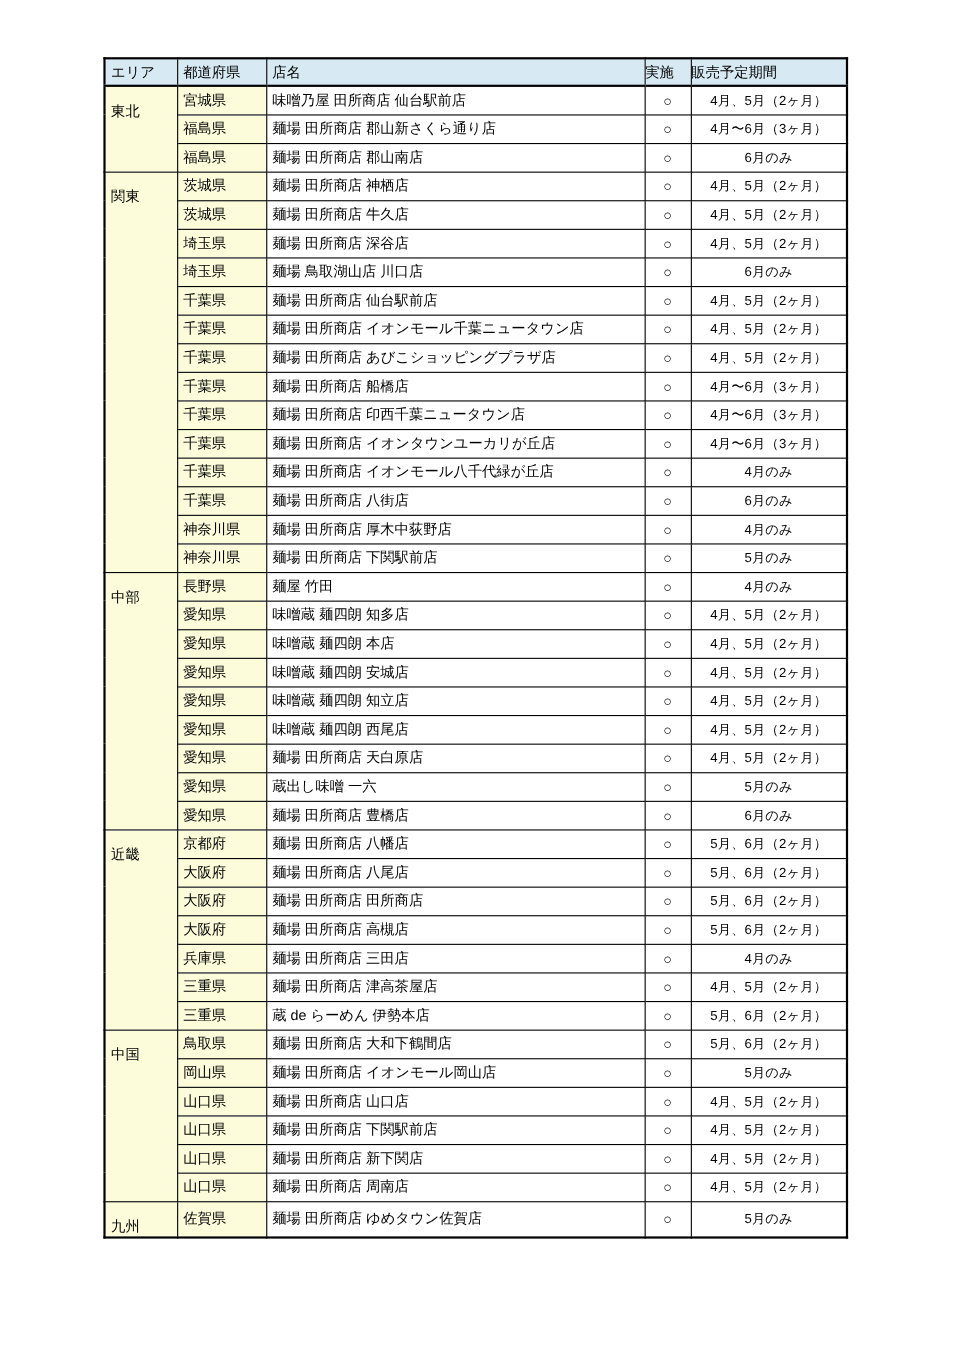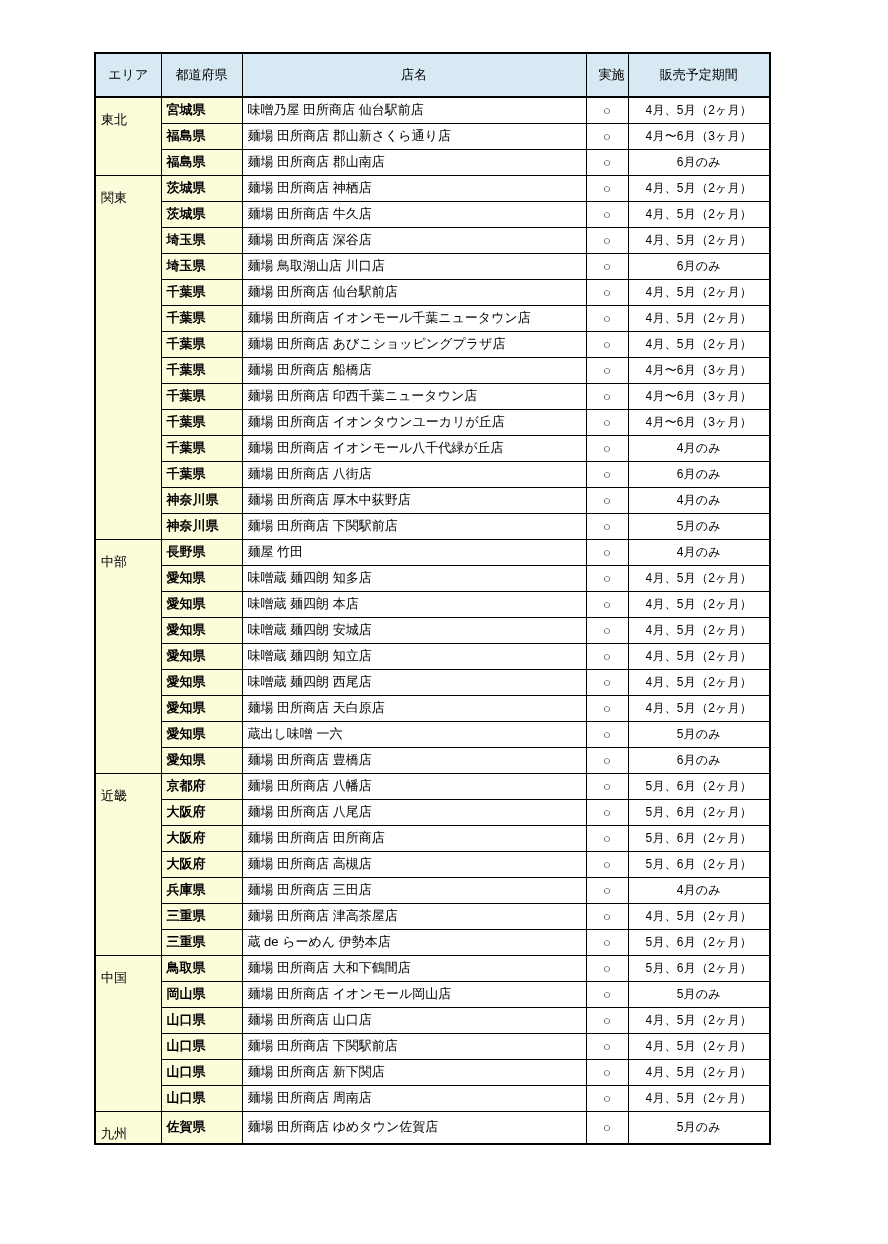--- a/index.html
+++ b/index.html
@@ -41,41 +41,40 @@
     border:1px solid var(--border-color);
     overflow:hidden;
     white-space:nowrap;
     box-sizing:border-box;
   }
   thead th{
     background:var(--header-bg);
     height:25px;
     font-weight:400;
     font-size:13px;
-    text-align:center;
+    text-align:left;
     padding:0 5px;
     border-bottom:2px solid var(--border-color);
   }
-  thead th.center{text-align:center;padding:12px;}
+  thead th.center{text-align:left;padding:0;}
   tbody td{
     height:26px;
     font-size:13px;
     padding:0 5px;
     background:#fff;
     vertical-align:middle;
   }
   td.region-cell{
     background:var(--highlight-bg);
     vertical-align:top;
     padding-top:13px;
     font-size:13px;
   }
   td.pref-cell{
     background:var(--highlight-bg);
-    font-weight:bold;
   }
   td.mark-cell{
     text-align:center;
     font-size:13px;
     padding:0;
   }
   td.period-cell{
     text-align:center;
     font-size:12px;
     padding:0;

